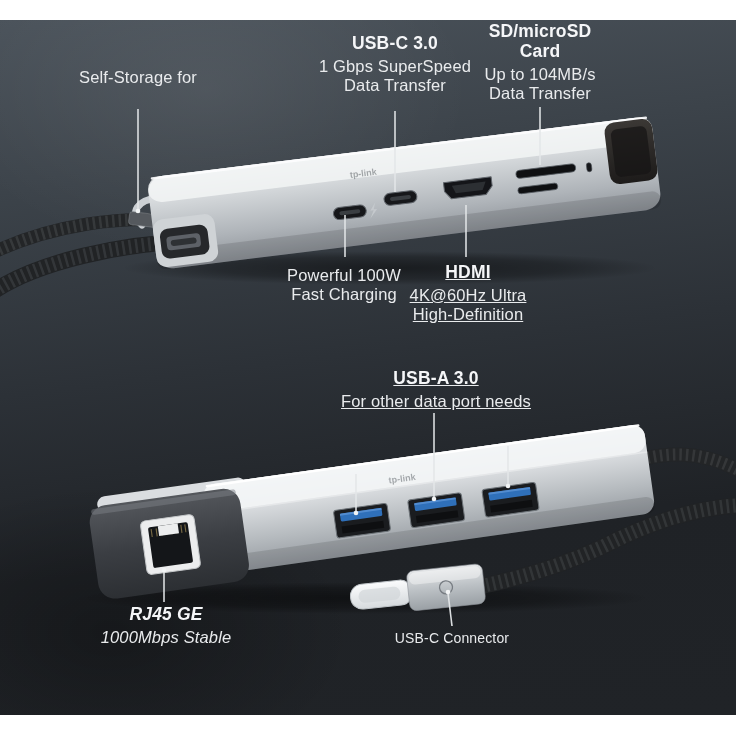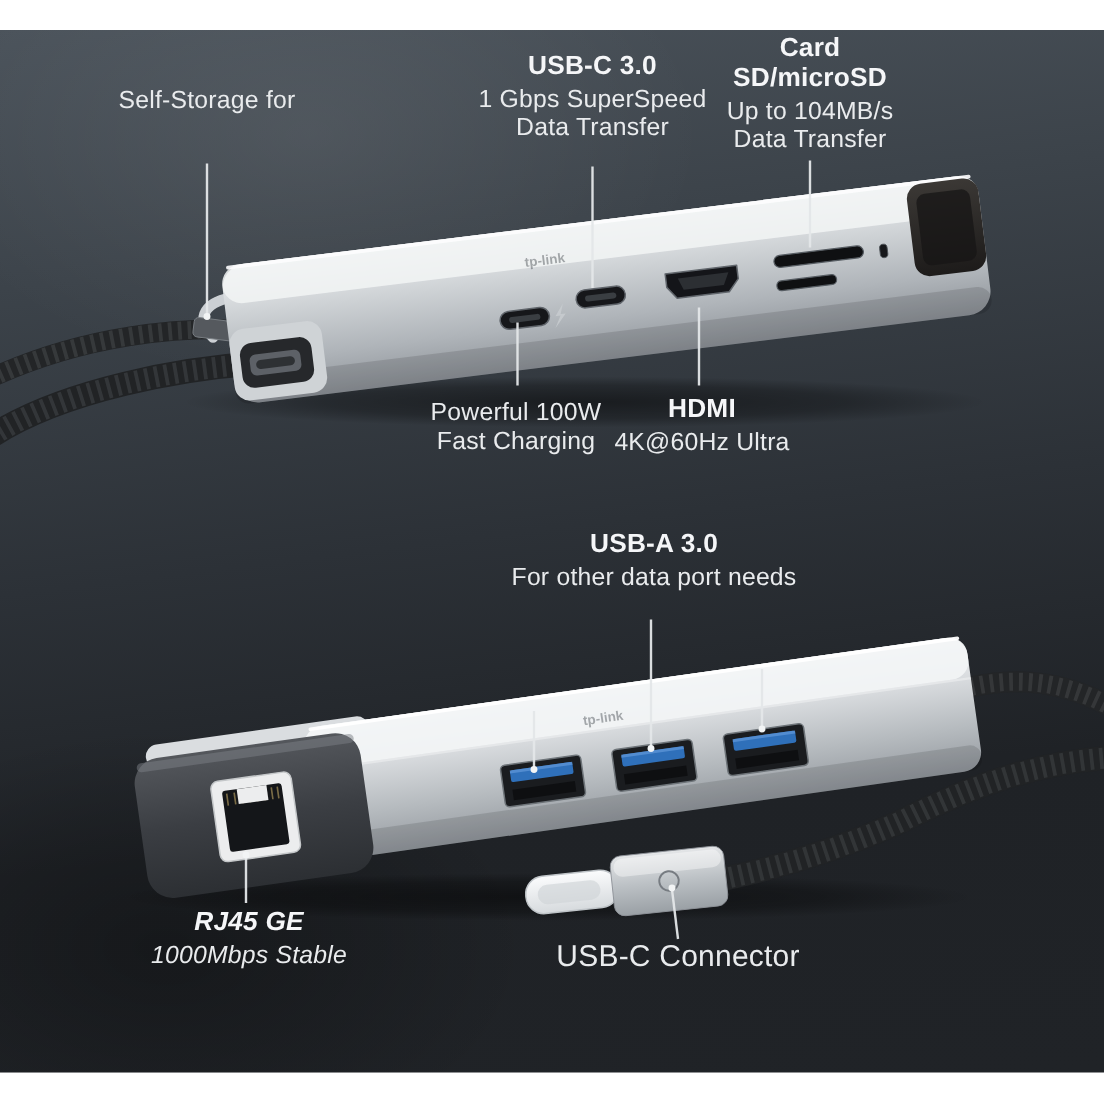--- a/index.html
+++ b/index.html
@@ -203,58 +203,59 @@
   <g fill="#f2f4f5">
     <circle cx="138" cy="211" r="2.3"></circle>
     <circle cx="356" cy="513" r="2.3"></circle>
     <circle cx="434" cy="499" r="2.3"></circle>
     <circle cx="508" cy="486" r="2.3"></circle>
     <circle cx="164" cy="570" r="2.3"></circle>
     <circle cx="448" cy="592" r="2.3"></circle>
   </g>
 </svg>
 
-<div class="callout" style="left:138px;top:58px;">
+<div class="callout" style="left:138px;top:68px;">
   <span class="l">Self-Storage for</span>
 </div>
 
 <div class="callout" style="left:395px;top:33px;">
   <span class="t">USB-C 3.0</span>
   <span class="gap"></span>
   <span class="l">1 Gbps SuperSpeed</span>
   <span class="l">Data Transfer</span>
 </div>
 
 <div class="callout" style="left:540px;top:21px;">
+  <span class="t">SD/microSD</span>
   <span class="t">Card</span>
-  <span class="t">SD/microSD</span>
   <span class="gap"></span>
   <span class="l">Up to 104MB/s</span>
   <span class="l">Data Transfer</span>
 </div>
 
 <div class="callout" style="left:344px;top:262px;">
   <span class="gap"></span>
   <span class="l">Powerful 100W</span>
   <span class="l">Fast Charging</span>
 </div>
 
-<div class="callout" style="left:468px;top:262px;">
+<div class="callout" style="left:468px;top:262px;text-decoration:underline;">
   <span class="t">HDMI</span>
   <span class="gap"></span>
   <span class="l">4K@60Hz Ultra</span>
-</div>
-
-<div class="callout" style="left:436px;top:352px;">
+  <span class="l">High-Definition</span>
+</div>
+
+<div class="callout" style="left:436px;top:368px;text-decoration:underline;">
   <span class="t">USB-A 3.0</span>
   <span class="gap"></span>
   <span class="l">For other data port needs</span>
 </div>
 
 <div class="callout" style="left:166px;top:604px;font-style:italic;">
   <span class="t">RJ45 GE</span>
   <span class="gap"></span>
   <span class="l">1000Mbps Stable</span>
 </div>
 
 <div class="callout" style="left:452px;top:629px;">
-  <span class="l" style="font-size:20px;">USB-C Connector</span>
+  <span class="l" style="font-size:14px;">USB-C Connector</span>
 </div>
 
 </body></html>

